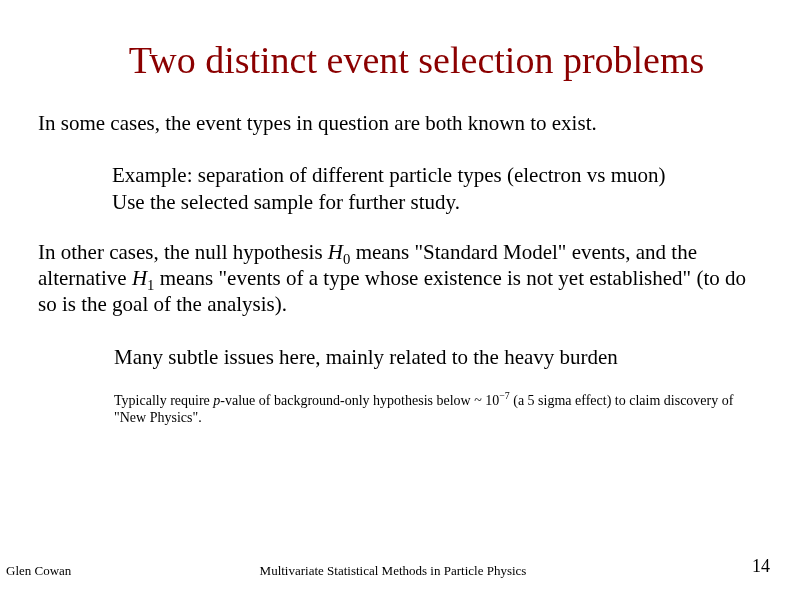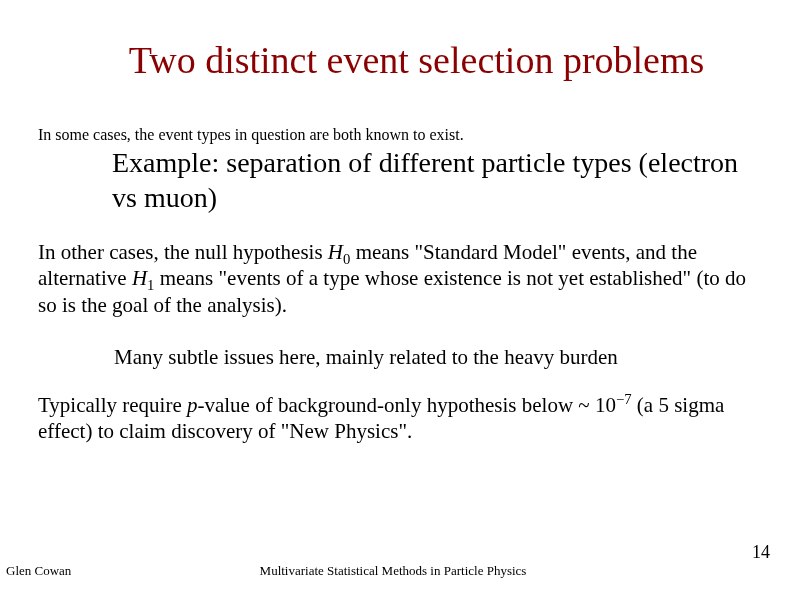--- a/index.html
+++ b/index.html
@@ -18,43 +18,44 @@
     padding-top: 38px;
     font-weight: normal;
     padding-left: 39px;
   }
   .content {
     padding-left: 38px;
     padding-right: 38px;
     padding-top: 28px;
   }
   .para1 {
-    font-size: 16px;
+    font-size: 21px;
     line-height: 1.25;
-    margin-top: 15px;
   }
   .indent1 {
-    font-size: 28px;
+    font-size: 21px;
     line-height: 1.25;
     margin-left: 74px;
+    margin-top: 26px;
   }
   .para2 {
     font-size: 21px;
     line-height: 1.25;
     margin-top: 24px;
   }
   .indent2 {
     font-size: 21px;
     line-height: 1.25;
     margin-left: 76px;
     margin-top: 26px;
   }
   .indent3 {
-    font-size: 21px;
+    font-size: 14px;
     line-height: 1.25;
+    margin-left: 76px;
     margin-top: 22px;
   }
   .italic { font-style: italic; }
   .sub {
     font-size: 0.7em;
     vertical-align: sub;
     line-height: 0;
   }
   .sup {
     font-size: 0.7em;
@@ -76,35 +77,36 @@
   .footer-center {
     position: absolute;
     left: 0;
     right: 8px;
     text-align: center;
     bottom: 0;
   }
   .footer-right {
     position: absolute;
     right: 24px;
-    bottom: 16px;
+    bottom: 2px;
     font-size: 18px;
   }
 </style>
 </head>
 <body>
 
 <h1 class="title">Two distinct event selection problems</h1>
 
 <div class="content">
 
   <p class="para1">In some cases, the event types in question are both known to exist.</p>
 
   <div class="indent1">
     <div>Example:  separation of different particle types (electron vs muon)</div>
+    <div>Use the selected sample for further study.</div>
   </div>
 
   <p class="para2">
     <span>In other cases, the null hypothesis </span><span class="italic">H</span><span class="sub">0</span><span> means "Standard Model" events, and the alternative </span><span class="italic">H</span><span class="sub">1</span><span> means "events of a type whose existence is not yet established" (to do so is the goal of the analysis).</span>
   </p>
 
   <div class="indent2">
     <div>Many subtle issues here, mainly related to the heavy burden</div>
   </div>
 

